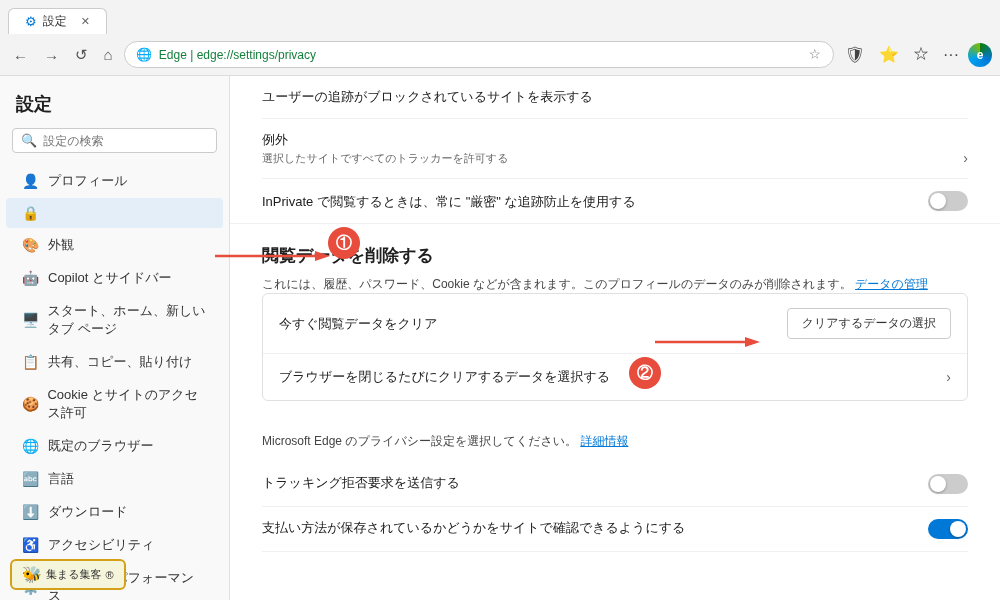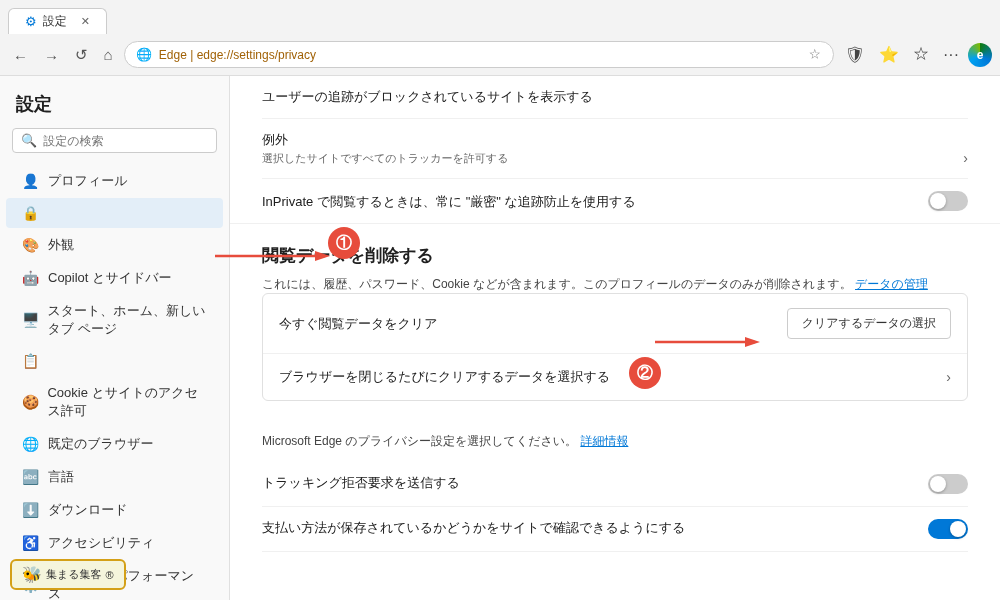--- a/index.html
+++ b/index.html
@@ -8,21 +8,21 @@
     
     .browser-chrome { background: #f3f3f3; border-bottom: 1px solid #ddd; }
     .tab-bar { display: flex; align-items: center; padding: 6px 8px 0; height: 36px; }
     .tab { background: #fff; border-radius: 6px 6px 0 0; padding: 4px 16px; font-size: 12px; color: #333; border: 1px solid #ccc; border-bottom: none; display: flex; align-items: center; gap: 6px; }
     .tab-icon { color: #0078d7; font-size: 13px; }
     .close-tab { color: #666; margin-left: 8px; font-size: 11px; cursor: pointer; }
     .address-bar-row { display: flex; align-items: center; padding: 4px 8px 6px; gap: 6px; }
     .nav-btn { background: none; border: none; cursor: pointer; color: #555; font-size: 15px; padding: 3px 5px; border-radius: 4px; }
     .address-bar { flex: 1; display: flex; align-items: center; background: #fff; border: 1px solid #ccc; border-radius: 18px; padding: 4px 12px; gap: 6px; font-size: 12px; color: #333; }
     .address-icon { color: #0078d7; font-size: 13px; }
-    .address-text { flex: 1; color: #a16207; }
+    .address-text { flex: 1; color: #15803d; }
     .toolbar-right { display: flex; align-items: center; gap: 4px; }
     .toolbar-btn { background: none; border: none; cursor: pointer; color: #444; font-size: 16px; padding: 4px 5px; border-radius: 4px; }
     .edge-logo { width: 24px; height: 24px; border-radius: 50%; background: linear-gradient(135deg, #0078d7, #00a1f1, #7fba00); display: flex; align-items: center; justify-content: center; color: white; font-size: 13px; font-weight: bold; }
 
     
     .main-layout { display: flex; height: calc(600px - 72px); }
 
     
     .sidebar { width: 230px; background: #f9f9f9; border-right: 1px solid #e0e0e0; overflow-y: auto; padding: 12px 0; flex-shrink: 0; }
     .sidebar-title { font-size: 18px; font-weight: 600; padding: 4px 16px 12px; color: #202020; }
@@ -127,20 +127,21 @@
       <div class="nav-item">
         <span class="nav-item-icon">🤖</span>
         <span>Copilot とサイドバー</span>
       </div>
       <div class="nav-item">
         <span class="nav-item-icon">🖥️</span>
         <span>スタート、ホーム、新しいタブ ページ</span>
       </div>
       <div class="nav-item">
         <span class="nav-item-icon">📋</span>
+        <span>共有、コピー、貼り付け</span>
       </div>
       <div class="nav-item">
         <span class="nav-item-icon">🍪</span>
         <span>Cookie とサイトのアクセス許可</span>
       </div>
       <div class="nav-item">
         <span class="nav-item-icon">🌐</span>
         <span>既定のブラウザー</span>
       </div>
       <div class="nav-item">

